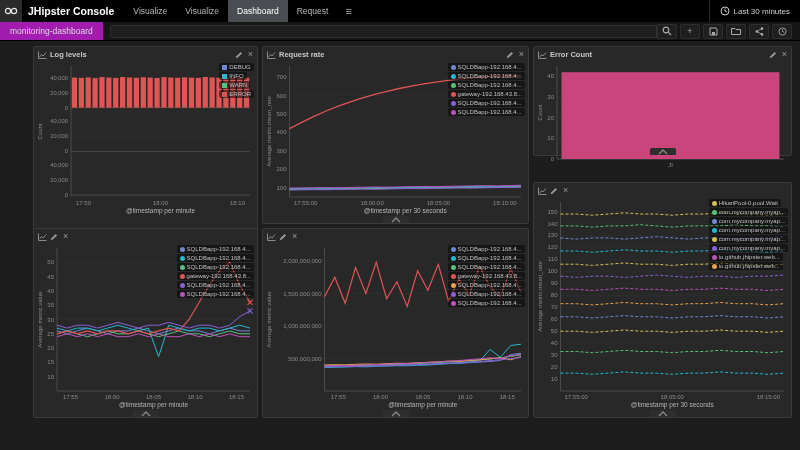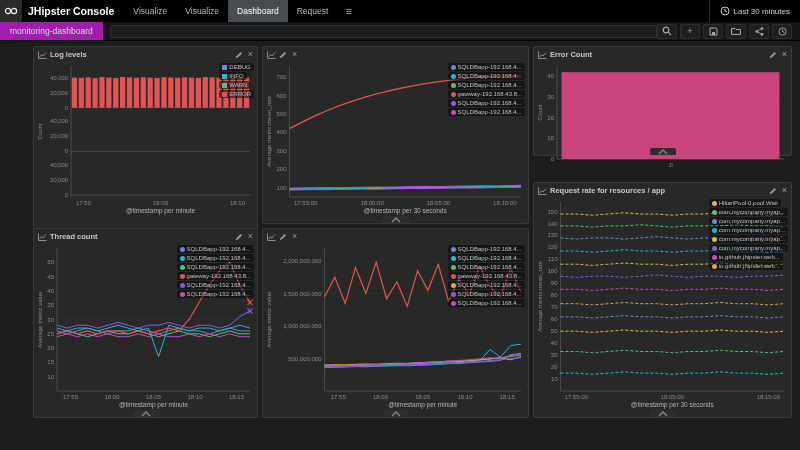--- a/index.html
+++ b/index.html
@@ -199,20 +199,21 @@
           <path d="M2 5 L6 1 L10 5" stroke="#888888" stroke-width="1.3" fill="none"></path>
         </svg>
       </div>
     </div>
   <div class="panel" style="left:262px;top:46px;width:267px;height:178px">
       <div class="p-head">
         <svg width="9" height="8" viewBox="0 0 9 8">
           <path d="M0.5 0.5 V7.5 H8.5" stroke="#8a8a8a" fill="none"></path>
           <path d="M1.5 6 L3.5 3.5 L5 5 L8 1.5" stroke="#8a8a8a" fill="none"></path>
         </svg>
+        <span class="p-title">Request rate</span>
         <span class="p-act">
           <span class="edit-icon">
             <svg width="8" height="8" viewBox="0 0 8 8">
               <path d="M0.8 7.2 L1.4 5.2 L5.6 1 L7 2.4 L2.8 6.6 Z" fill="#9a9a9a"></path>
             </svg>
           </span>
           <span class="x-icon">×</span>
         </span>
       </div>
       <div class="p-body"><svg width="261" height="154">
@@ -314,21 +315,20 @@
           <path d="M2 5 L6 1 L10 5" stroke="#888888" stroke-width="1.3" fill="none"></path>
         </svg>
       </div>
     </div>
   <div class="panel" style="left:33px;top:228px;width:225px;height:190px">
       <div class="p-head">
         <svg width="9" height="8" viewBox="0 0 9 8">
           <path d="M0.5 0.5 V7.5 H8.5" stroke="#8a8a8a" fill="none"></path>
           <path d="M1.5 6 L3.5 3.5 L5 5 L8 1.5" stroke="#8a8a8a" fill="none"></path>
         </svg>
-        <span class="p-title">Thread count</span>
         <span class="p-act">
           <span class="edit-icon">
             <svg width="8" height="8" viewBox="0 0 8 8">
               <path d="M0.8 7.2 L1.4 5.2 L5.6 1 L7 2.4 L2.8 6.6 Z" fill="#9a9a9a"></path>
             </svg>
           </span>
           <span class="x-icon">×</span>
         </span>
       </div>
       <div class="p-body"><svg width="219" height="166">
@@ -474,21 +474,20 @@
           <path d="M2 5 L6 1 L10 5" stroke="#888888" stroke-width="1.3" fill="none"></path>
         </svg>
       </div>
     </div>
   <div class="panel" style="left:533px;top:182px;width:259px;height:236px">
       <div class="p-head">
         <svg width="9" height="8" viewBox="0 0 9 8">
           <path d="M0.5 0.5 V7.5 H8.5" stroke="#8a8a8a" fill="none"></path>
           <path d="M1.5 6 L3.5 3.5 L5 5 L8 1.5" stroke="#8a8a8a" fill="none"></path>
         </svg>
-        <span class="p-title">Request rate for resources / app</span>
         <span class="p-act">
           <span class="edit-icon">
             <svg width="8" height="8" viewBox="0 0 8 8">
               <path d="M0.8 7.2 L1.4 5.2 L5.6 1 L7 2.4 L2.8 6.6 Z" fill="#9a9a9a"></path>
             </svg>
           </span>
           <span class="x-icon">×</span>
         </span>
       </div>
       <div class="p-body"><svg width="253" height="212">

